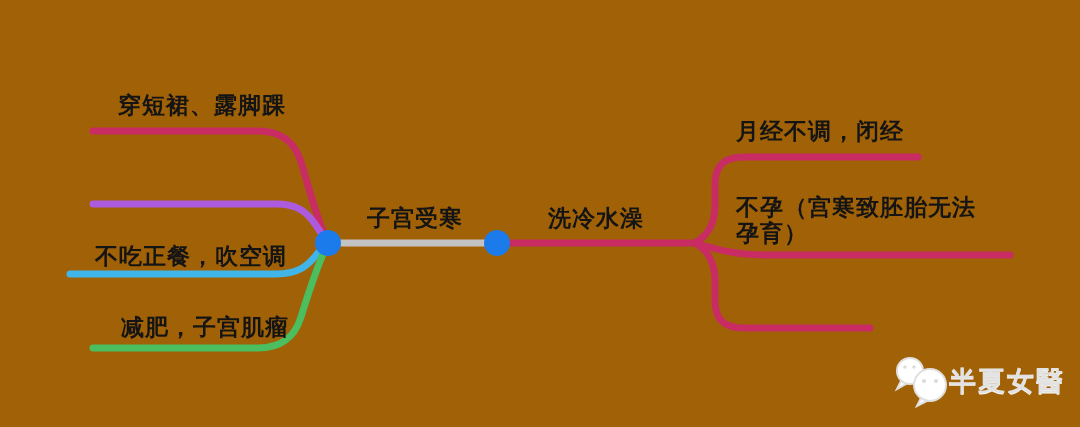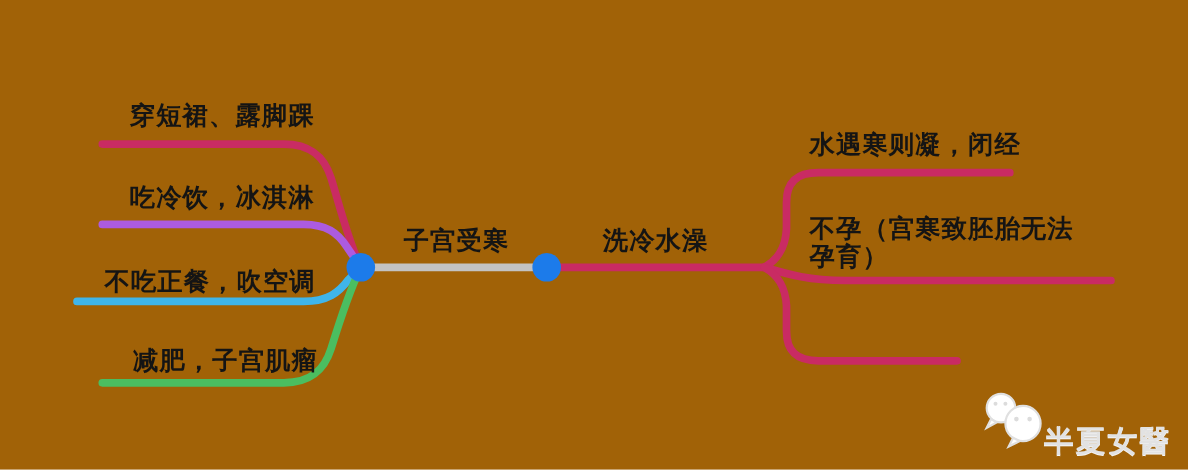--- a/index.html
+++ b/index.html
@@ -42,21 +42,21 @@
     white-space: nowrap;
     letter-spacing: 1px;
   }
   .lbl.wrap {
     white-space: normal;
     width: 258px;
   }
   .watermark-text {
     position: absolute;
     left: 949px;
-    top: 383px;
+    top: 363px;
     font-size: 27px;
     font-weight: bold;
     color: #e2e2e2;
     letter-spacing: 2px;
     white-space: nowrap;
     text-shadow: 0 1px 0 #f6f6f6;
   }
   .wm-logo {
     stroke: #e0e0e0;
     fill: #ffffff;
@@ -95,25 +95,24 @@
       <circle class="wm-eye" cx="905" cy="367" r="1.8"></circle>
       <circle class="wm-eye" cx="914" cy="367" r="1.8"></circle>
       <circle class="wm-logo" cx="930" cy="385" r="16"></circle>
       <path class="wm-logo" d="M921 398 L917 406 L927 401 Z"></path>
       <circle class="wm-eye" cx="924" cy="381" r="2.1"></circle>
       <circle class="wm-eye" cx="936" cy="381" r="2.1"></circle>
     </g>
   </svg>
 
   <div class="lbl" style="left:118px; top:92px;">穿短裙、露脚踝</div>
-  <div class="lbl" style="left:118px; top:166px;">吃冷饮，冰淇淋</div>
   <div class="lbl" style="left:95px; top:243px;">不吃正餐，吹空调</div>
   <div class="lbl" style="left:121px; top:314px;">减肥，子宫肌瘤</div>
 
   <div class="lbl" style="left:367px; top:205px;">子宫受寒</div>
   <div class="lbl" style="left:548px; top:205px;">洗冷水澡</div>
 
-  <div class="lbl" style="left:736px; top:118px;">水遇寒则凝，闭经</div>
+  <div class="lbl" style="left:736px; top:118px;">月经不调，闭经</div>
   <div class="lbl wrap" style="left:736px; top:194px;">不孕（宫寒致胚胎无法孕育）</div>
 
   <div class="watermark-text">半夏女醫</div>
 
 </div>
 
 </body></html>

